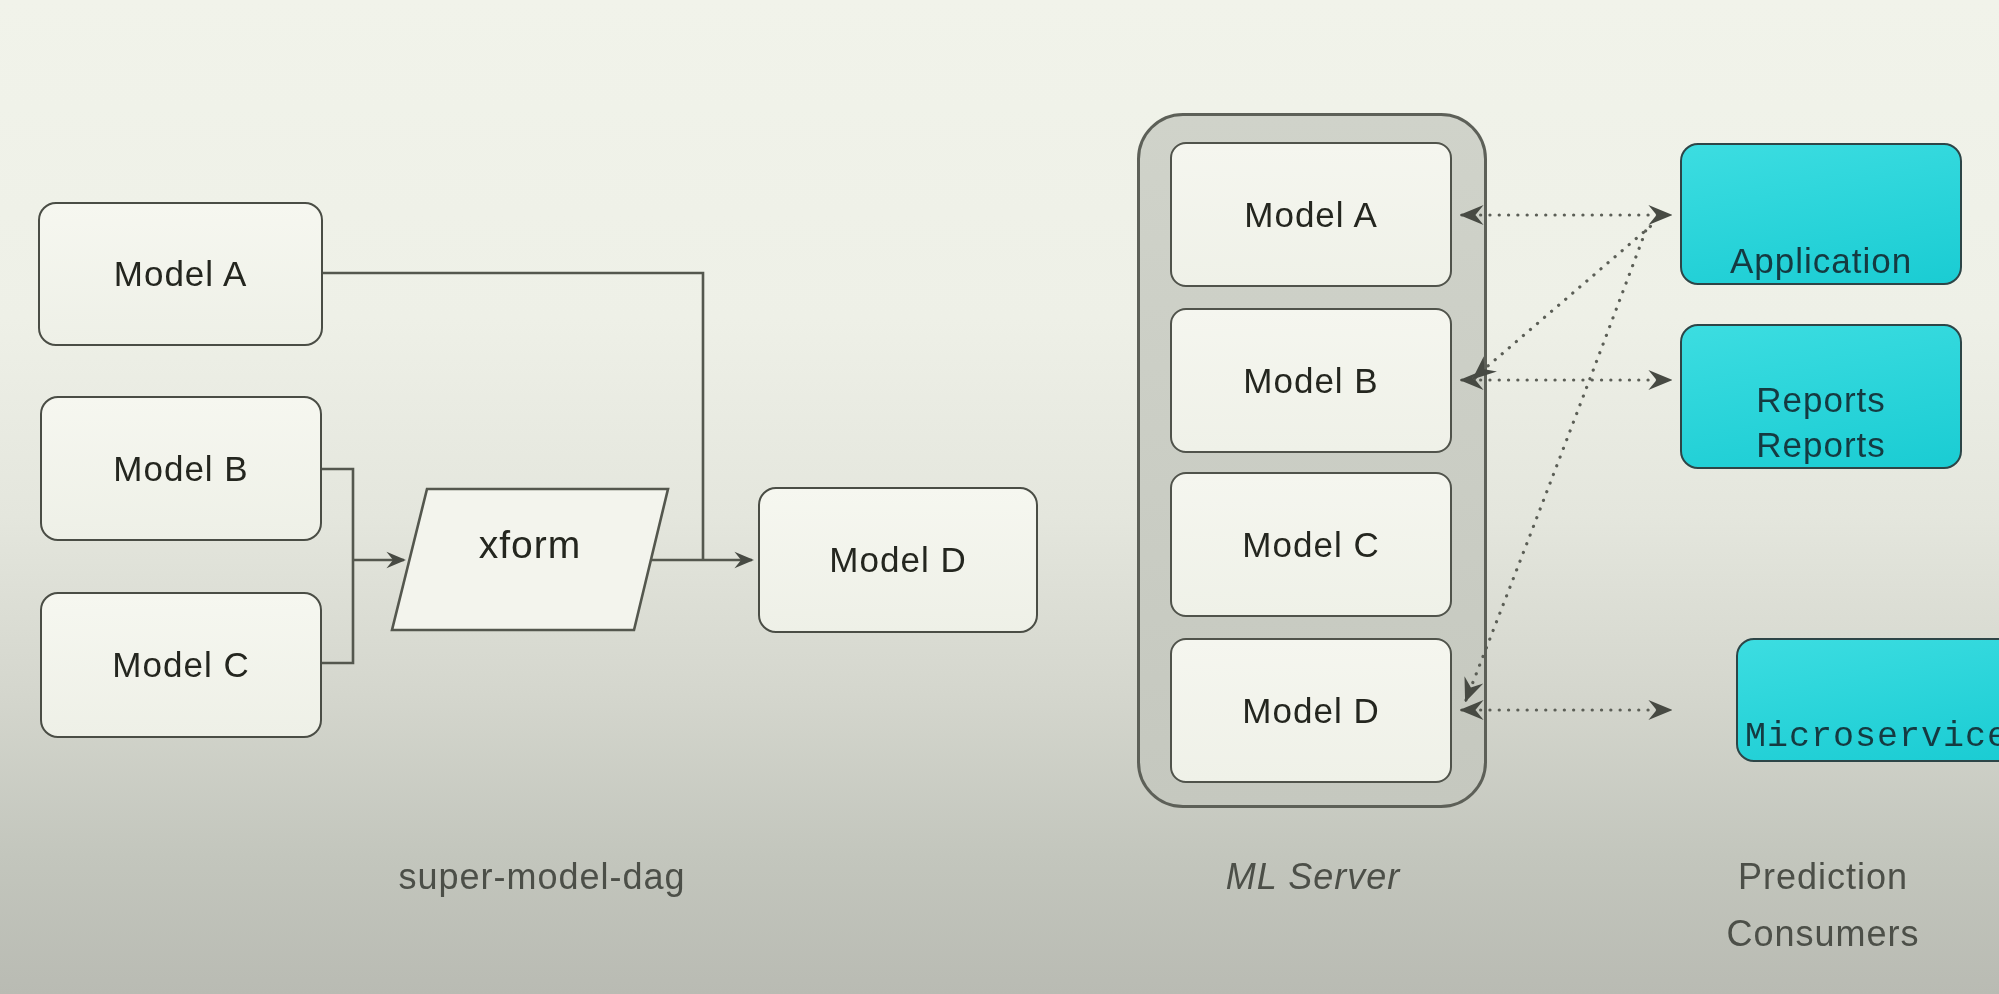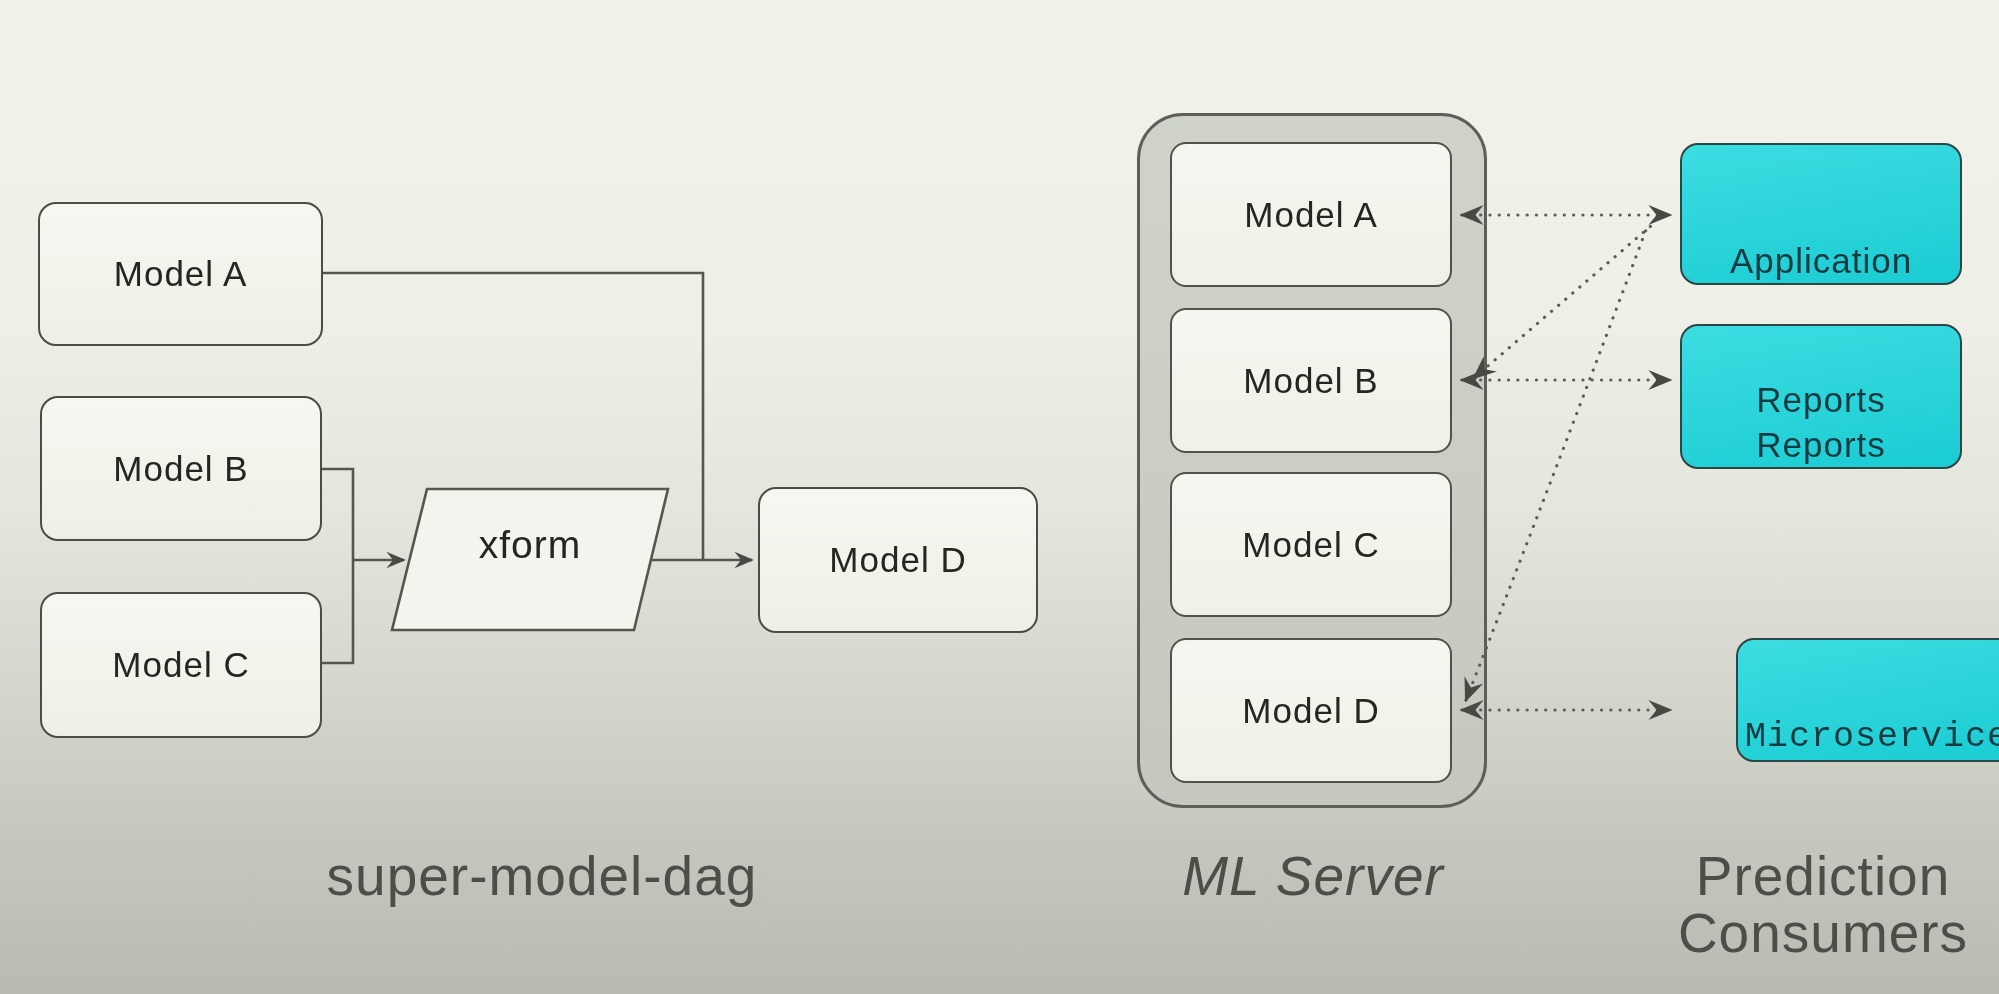--- a/index.html
+++ b/index.html
@@ -29,21 +29,21 @@
     color:#24261f;font-size:35px;letter-spacing:1px;
   }
   .consumer-node{
     background:linear-gradient(170deg,#3cdde1 0%,#1accd3 100%);
     border:2px solid #2d4547;border-radius:18px;
     color:#153a41;font-size:35px;letter-spacing:1px;
     flex-direction:column;line-height:45px;justify-content:flex-end;
   }
   .caption{
     position:absolute;transform:translateX(-50%);
-    color:#4c4f48;font-size:55px;letter-spacing:1px;
+    color:#4c4f48;font-size:36px;letter-spacing:1px;
     text-align:center;line-height:57px;white-space:nowrap;
   }
   svg.wires{position:absolute;left:0;top:0;width:1999px;height:994px;pointer-events:none;}
   .solid{fill:none;stroke:#54574e;stroke-width:2.6;}
   .dotted{fill:none;stroke:#5b5e56;stroke-width:3.2;stroke-dasharray:0.1 9.2;stroke-linecap:round;}
   .pgram{fill:#f3f4ed;stroke:#54574e;stroke-width:2.6;}
 </style>
 </head>
 <body>
 

